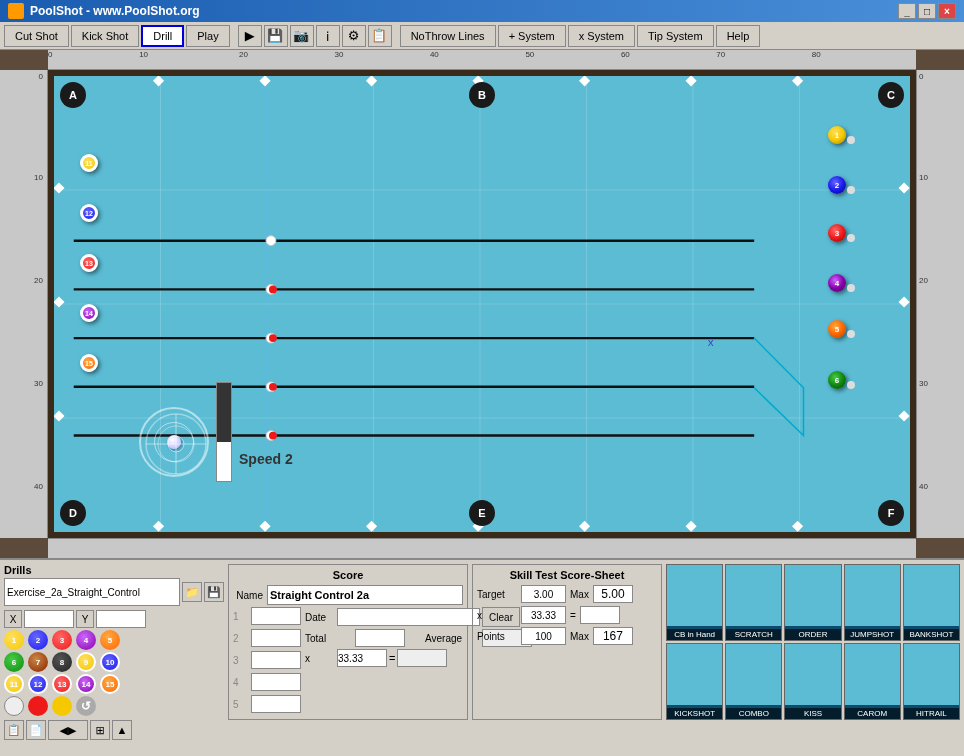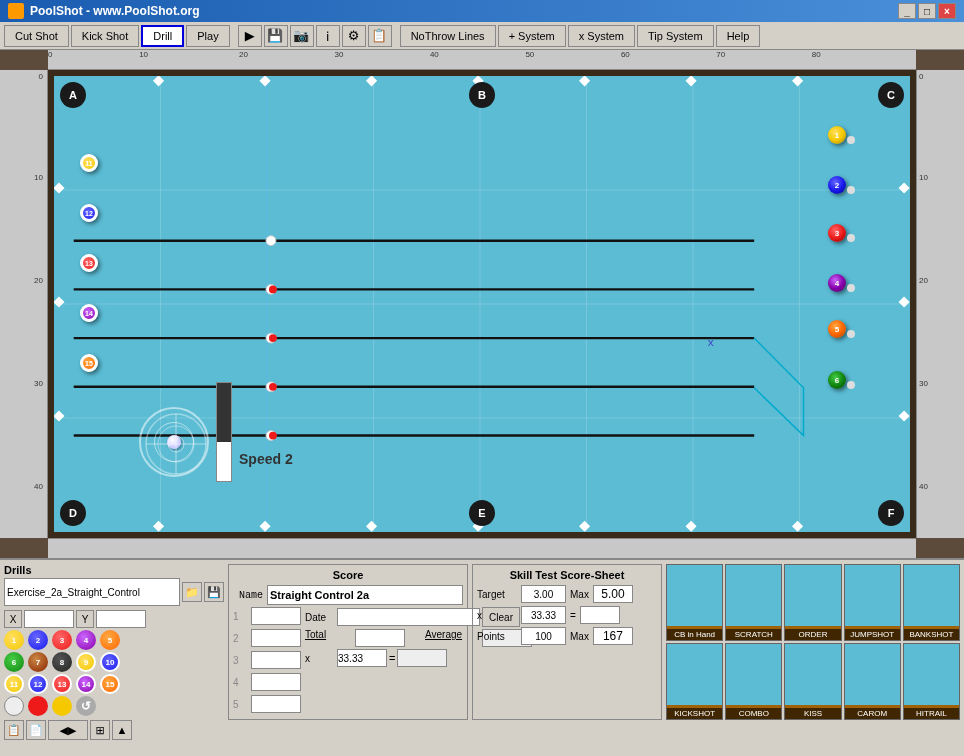--- a/index.html
+++ b/index.html
@@ -247,21 +247,21 @@
 
     
     #drill-images {
       flex: 1;
       display: grid;
       grid-template-columns: repeat(5, 1fr);
       grid-template-rows: repeat(2, 1fr);
       gap: 2px;
     }
     .drill-img {
-      background: #a16207;
+      background: #0c4a6e;
       border: 1px solid #666;
       display: flex; align-items: flex-end; justify-content: center;
       font-size: 8px; color: white;
       position: relative; cursor: pointer;
       overflow: hidden;
     }
     .drill-img-label {
       background: rgba(0,0,0,0.6);
       width: 100%;
       text-align: center;
@@ -271,21 +271,21 @@
     .drill-img-inner {
       position: absolute; top: 0; left: 0; right: 0; bottom: 14px;
       background: #5bbcd4;
     }
     .tick-label { position: absolute; font-size: 8px; color: #333; }
 
     
     #name-row {
       display: flex; align-items: center; gap: 4px; margin-bottom: 2px;
     }
-    #name-label { font-size: 10px; width: 30px; text-align: right; font-family: Liberation Mono, monospace; }
+    #name-label { font-size: 10px; width: 30px; text-align: right; }
     #name-field { flex: 1; height: 20px; border: 1px solid #888; background: white; font-size: 11px; font-weight: bold; padding: 0 2px; }
     #clear-btn {
       height: 20px; padding: 0 6px; background: #d4d0c8; border: 1px solid #888;
       font-size: 10px; cursor: pointer;
     }
     #refresh-icon { font-size: 12px; }
 
     
     #table-svg {
       position: absolute;
@@ -565,21 +565,21 @@
 
       <div style="display:flex;flex-direction:column;gap:2px;flex:1.5;">
 
         <div style="display:flex;align-items:center;gap:2px;">
           <span style="font-size:10px;width:30px;">Date</span>
           <input style="flex: 1 1 0%; height: 18px; border: 1px solid rgb(136, 136, 136); background: white; font-size: 10px;" type="text">
           <button id="clear-btn">Clear</button>
           <span id="refresh-icon">↺</span>
         </div>
 
-        <div style="display:flex;gap:20px;text-decoration:underline;">
+        <div style="display:flex;align-items:center;gap:20px;">
           <span style="font-size:10px;width:30px;">Total</span>
           <input style="width: 50px; height: 18px; border: 1px solid rgb(136, 136, 136); background: white;" type="text">
           <span style="font-size:10px;">Average</span>
           <input style="width: 50px; height: 18px; border: 1px solid rgb(136, 136, 136); background: rgb(238, 238, 238);" type="text">
         </div>
 
         <div style="display:flex;align-items:center;gap:2px;">
           <span style="font-size:10px;width:30px;">x</span>
           <input style="width: 50px; height: 18px; border: 1px solid rgb(136, 136, 136); background: white; font-size: 10px;" type="text" value="33.33">
           <span style="font-size:11px;">=</span>

